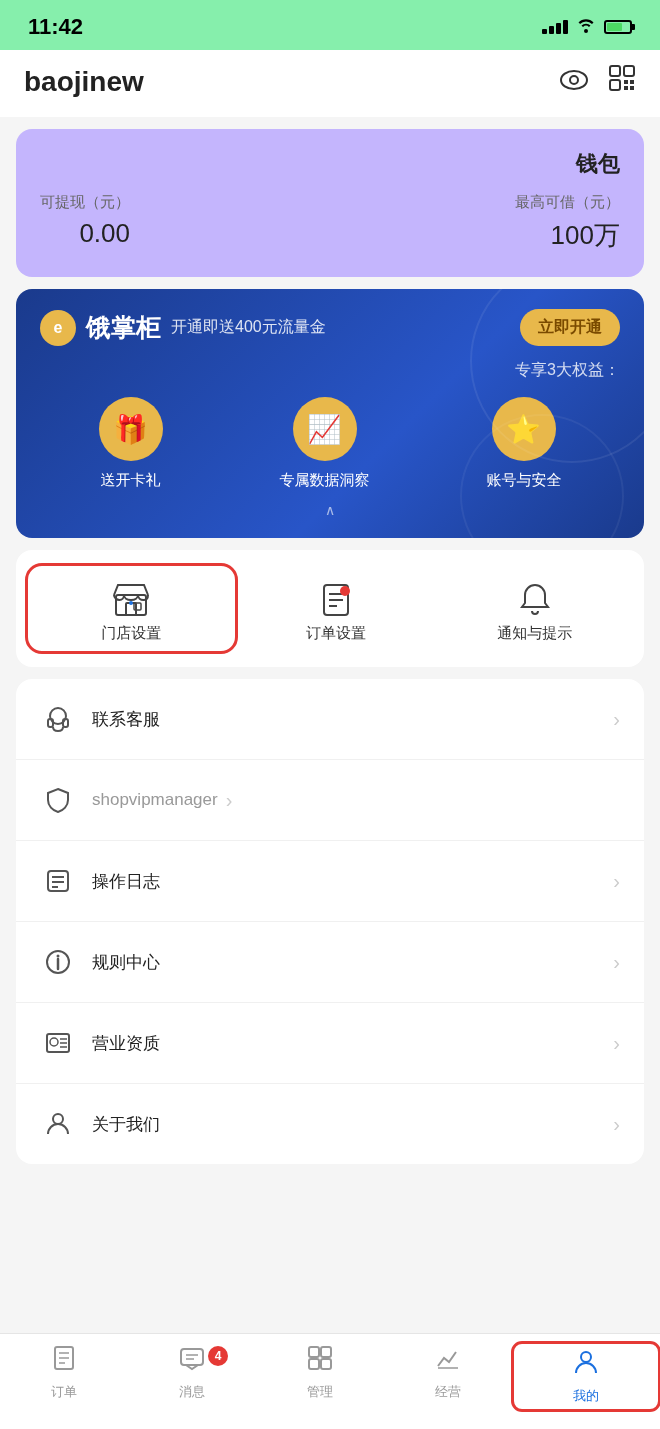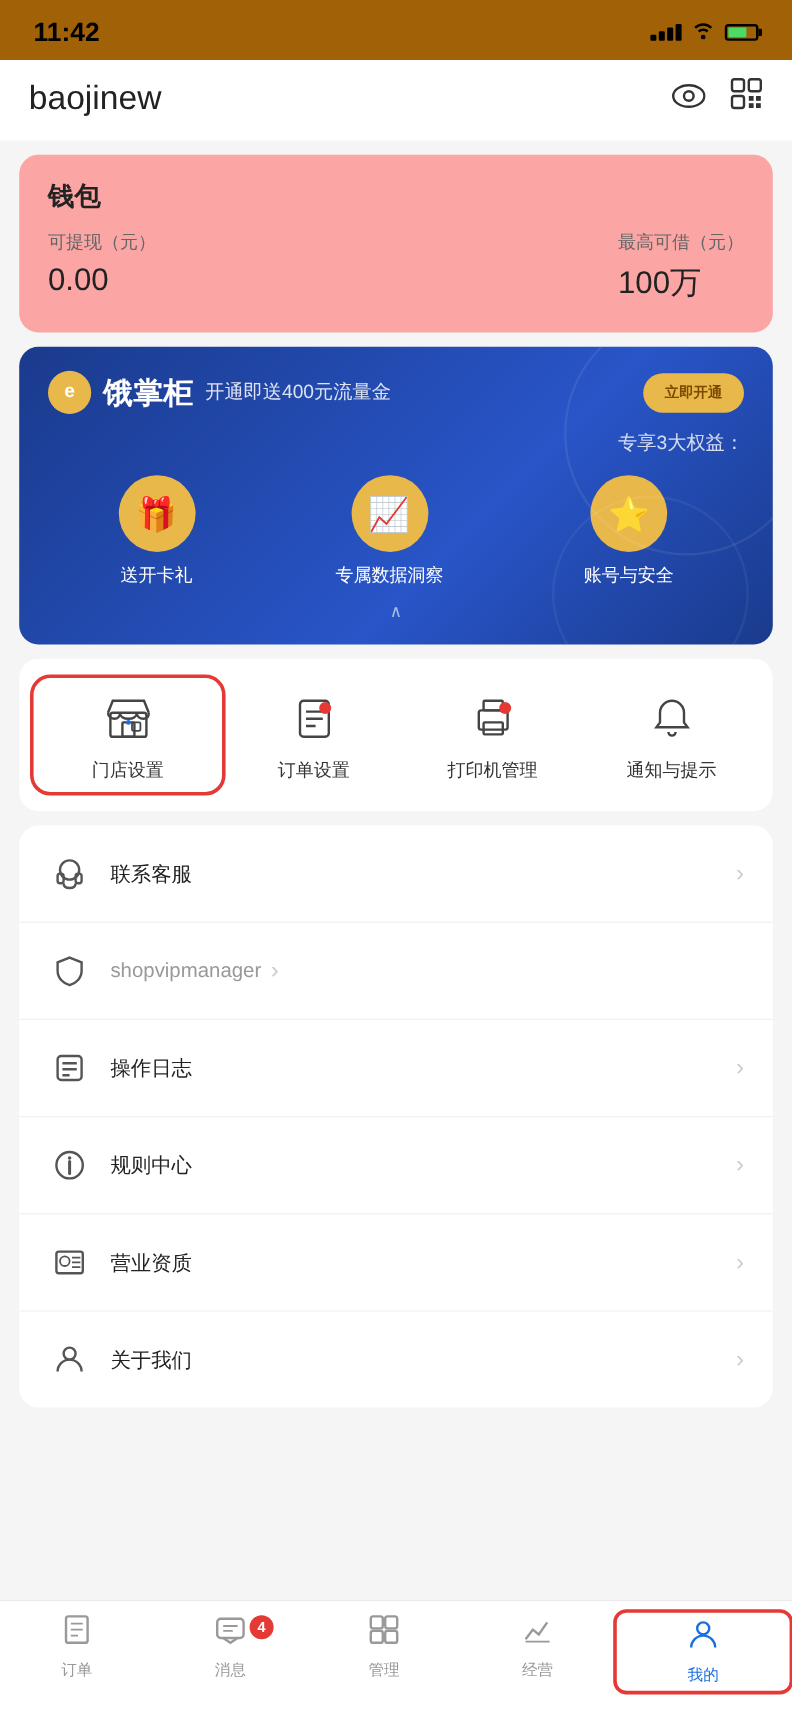--- a/index.html
+++ b/index.html
@@ -8,21 +8,21 @@
       width: 660px;
       min-height: 1429px;
       background: #f5f5f5;
       font-family: -apple-system, 'PingFang SC', 'Helvetica Neue', sans-serif;
       color: #333;
       overflow-x: hidden;
     }
 
     
     .status-bar {
-      background: #a16207;
+      background: #86efac;
       display: flex;
       justify-content: space-between;
       align-items: center;
       padding: 14px 28px 10px;
       height: 50px;
     }
     .status-time {
       font-size: 22px;
       font-weight: 600;
       color: #000;
@@ -77,39 +77,40 @@
     
     .header {
       background: #fff;
       display: flex;
       justify-content: space-between;
       align-items: center;
       padding: 14px 24px 18px;
     }
     .header-title {
       font-size: 28px;
-      font-weight: 400;
+      font-weight: 700;
       color: #222;
     }
     .header-icons {
       display: flex;
       gap: 20px;
       align-items: center;
     }
     .header-icon {
       font-size: 26px;
       color: #333;
     }
 
     
     .wallet-card {
-      background: #fca5a5;
+      background: #c4b5fd;
       margin: 12px 16px;
       border-radius: 16px;
       padding: 20px 24px 24px;
+      text-align: right;
     }
     .wallet-title {
       font-size: 22px;
       font-weight: 700;
       color: #222;
       margin-bottom: 14px;
     }
     .wallet-stats {
       display: flex;
       justify-content: space-between;
@@ -184,21 +185,21 @@
     .brand-desc {
       color: rgba(255,255,255,0.85);
       font-size: 16px;
     }
     .banner-btn {
       background: #e8b84b;
       color: #7a4a00;
       border: none;
       border-radius: 20px;
       padding: 8px 18px;
-      font-size: 12px;
+      font-size: 16px;
       font-weight: 600;
       cursor: pointer;
       white-space: nowrap;
     }
     .banner-subtitle {
       color: rgba(255,255,255,0.8);
       font-size: 16px;
       margin-bottom: 16px;
       text-align: right;
     }
@@ -242,21 +243,20 @@
     }
     .quick-menu-inner {
       display: flex;
       justify-content: space-around;
       padding: 14px 10px;
     }
     .quick-menu-item {
       display: flex;
       flex-direction: column;
       align-items: center;
-      gap: 10px;
       cursor: pointer;
       flex: 1;
       position: relative;
     }
     .quick-menu-item.active {
       outline: 3px solid #e53935;
       border-radius: 14px;
       padding: 8px 4px;
       margin: -8px 2px;
     }
@@ -493,31 +493,20 @@
           <line x1="11" y1="19" x2="25" y2="19" stroke="#444" stroke-width="2"></line>
           <line x1="11" y1="25" x2="19" y2="25" stroke="#444" stroke-width="2"></line>
           <circle cx="27" cy="10" r="5" fill="#e53935"></circle>
         </svg>
       </div>
       <span class="quick-label">订单设置</span>
     </div>
     <div class="quick-menu-item">
       <div class="quick-icon">
         <svg width="36" height="36" viewBox="0 0 36 36" fill="none">
-          <rect x="6" y="12" width="24" height="16" rx="2" stroke="#444" stroke-width="2" fill="none"></rect>
-          <rect x="10" y="4" width="16" height="8" rx="1" stroke="#444" stroke-width="2" fill="none"></rect>
-          <rect x="10" y="22" width="16" height="10" rx="1" stroke="#444" stroke-width="2" fill="none"></rect>
-          <circle cx="28" cy="10" r="5" fill="#e53935"></circle>
-        </svg>
-      </div>
-      <span class="quick-label">打印机管理</span>
-    </div>
-    <div class="quick-menu-item">
-      <div class="quick-icon">
-        <svg width="36" height="36" viewBox="0 0 36 36" fill="none">
           <path d="M18 4a10 10 0 0 1 10 10v8l3 4H5l3-4v-8A10 10 0 0 1 18 4z" stroke="#444" stroke-width="2" fill="none"></path>
           <path d="M15 30a3 3 0 0 0 6 0" stroke="#444" stroke-width="2" fill="none"></path>
         </svg>
       </div>
       <span class="quick-label">通知与提示</span>
     </div>
   </div>
 </div>
 
 <div class="list-section">

